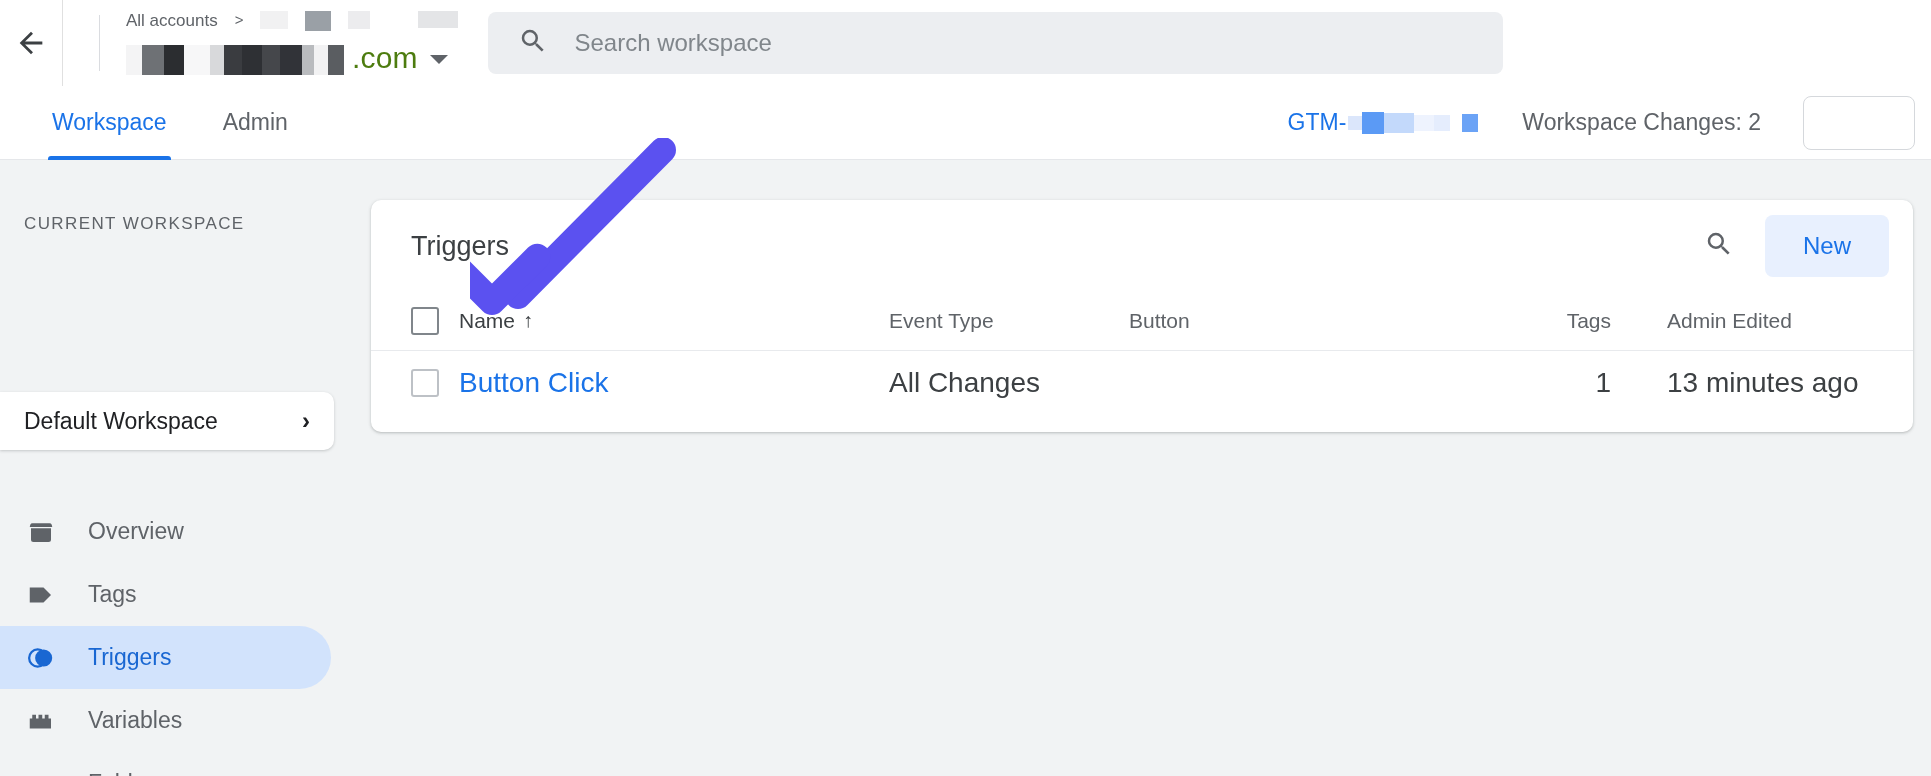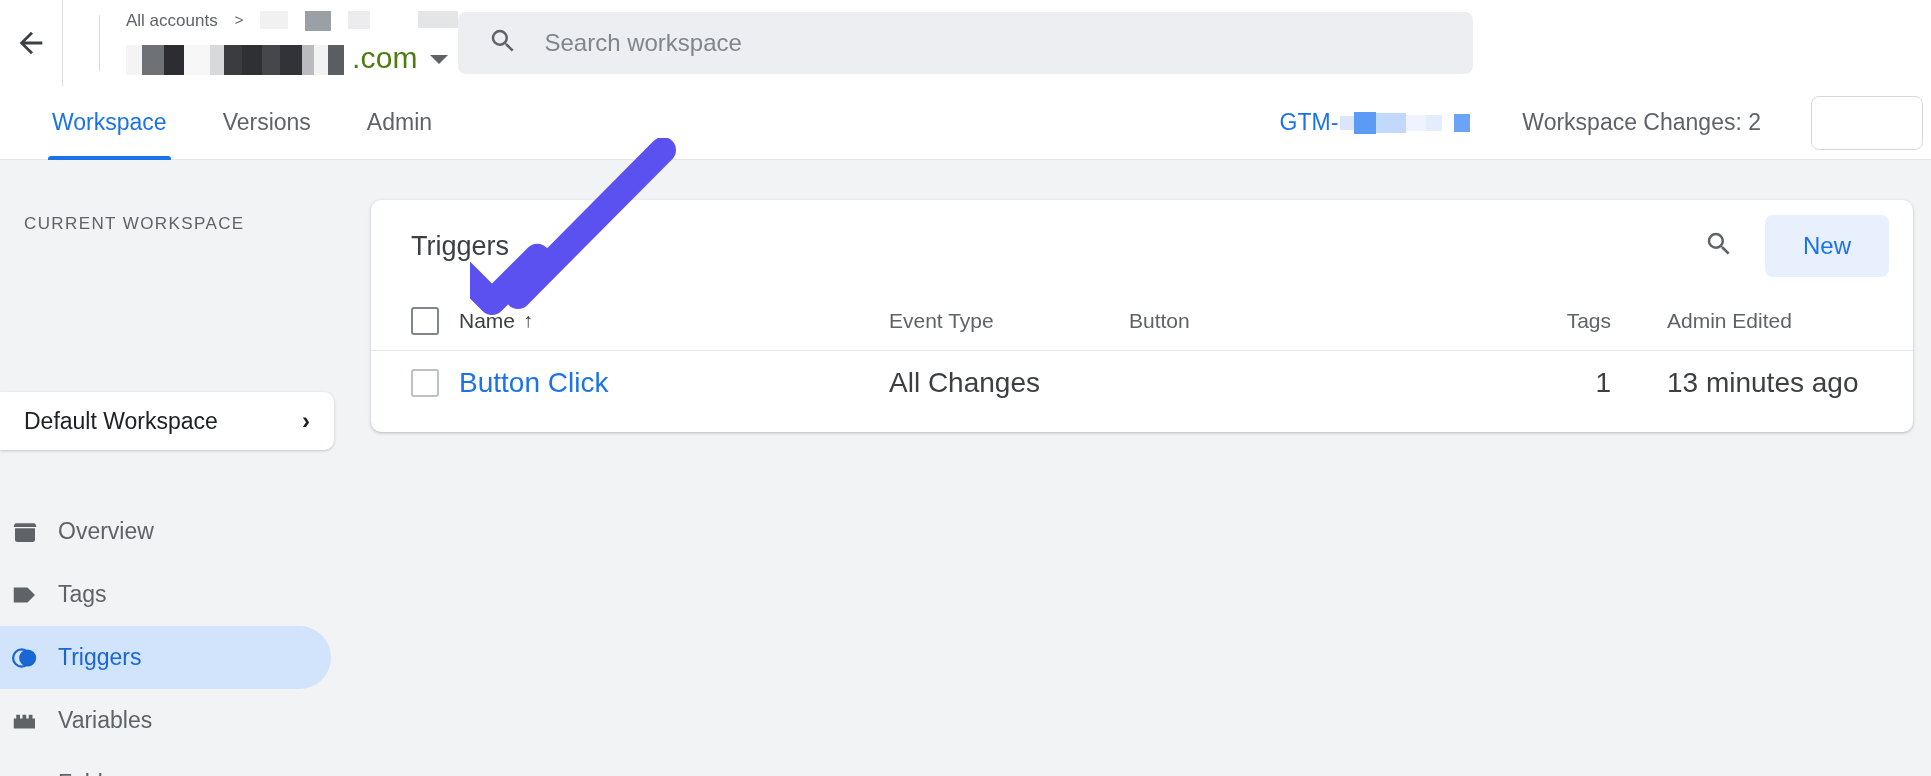--- a/index.html
+++ b/index.html
@@ -49,21 +49,21 @@
   .redact { display:inline-block; background:#cfd2d6; vertical-align: middle; }
   .rd-a { width: 28px; height: 18px; background:#f1f1f2; }
   .rd-b { width: 26px; height: 20px; background:#9aa0a6; }
   .rd-c { width: 22px; height: 18px; background:#ececee; }
   .rd-d { width: 40px; height: 17px; background:#e4e5e7; }
 
   .name-redact { display:flex; align-items:flex-end; height: 36px; }
   .nrblk { display:block; }
 
   .searchbox {
-    width: 1015px; height: 62px; background: #eceef1;
+    margin-left: 30px; width: 1015px; height: 62px; background: #eceef1;
     border-radius: 8px; display: flex; align-items: center; padding-left: 30px; gap: 26px;
     cursor: text;
   }
   .search-ph { font-size: 24px; color: #80868b; }
 
   
   .navrow {
     position: absolute; left: 0; top: 86px; width: 1931px; height: 74px;
     background: #ffffff; border-bottom: 1px solid #e5e7ea;
     display: flex; align-items: center;
@@ -72,21 +72,21 @@
   .tab {
     position: relative; height: 74px; display: flex; align-items: center; justify-content: center;
     padding: 0 28px; font-size: 23px; color: #5f6368; cursor: pointer; white-space: nowrap;
   }
   .tab.active { color: #1a73e8; }
   .tab.active::after {
     content: ""; position: absolute; left: 24px; right: 24px; bottom: 0; height: 4px;
     background: #1a73e8; border-radius: 3px 3px 0 0;
   }
   .navright {
-    margin-left: auto; display: flex; align-items: center; gap: 12px; padding-right: 8px; height: 74px;
+    margin-left: auto; display: flex; align-items: center; gap: 4px; padding-right: 16px; height: 74px;
   }
   .gtm-id { font-size: 23px; color: #1a73e8; display: flex; align-items: center; cursor: pointer; }
   .gtm-id-redact { display: flex; align-items: center; gap: 0; margin-left: 2px; }
   .wschanges { font-size: 23px; color: #5f6368; margin-left: 40px; white-space: nowrap; }
   .preview-btn {
     margin-left: 38px; width: 112px; height: 54px; border: 1px solid #d5d8dc; border-radius: 8px;
     background: #fff; cursor: pointer;
   }
 
   
@@ -106,21 +106,21 @@
     box-shadow: 0 1px 3px rgba(60,64,67,.25);
     display: flex; align-items: center; justify-content: space-between;
     padding: 0 24px 0 24px; cursor: pointer;
   }
   .ws-card-label { font-size: 23px; color: #202124; font-weight: 500; }
   .ws-chev { font-size: 24px; color: #202124; font-weight: 600; line-height: 1; }
 
   .navlist { position: absolute; left: 0; top: 340px; width: 370px; }
   .navitem {
     position: relative; height: 63px; display: flex; align-items: center;
-    padding-left: 8px; gap: 16px; cursor: pointer; width: 331px;
+    padding-left: 24px; gap: 30px; cursor: pointer; width: 331px;
     border-radius: 0 32px 32px 0;
     text-align: right;
   }
   .navitem .ico { width: 34px; height: 34px; display:flex; align-items:center; justify-content:center; }
   .navitem .lbl { font-size: 23px; color: #5f6368; }
   .navitem.active { background: #d2e3fc; }
   .navitem.active .lbl { color: #1967d2; font-weight: 500; }
 
   
   .card {
@@ -227,23 +227,20 @@
       <span class="search-ph">Search workspace</span>
     </div>
   </div>
 
   <div class="navrow">
     <div class="tabs">
       <div class="tab active">
         <span>Workspace</span>
       </div>
       <div class="tab">
-        <span>Versions</span>
-      </div>
-      <div class="tab">
         <span>Admin</span>
       </div>
     </div>
 
     <div class="navright">
       <span class="gtm-id">
         <span>GTM-</span>
         <span class="gtm-id-redact">
           <span style="display:block;width:14px;height:14px;background:#dbe6fb"></span>
           <span style="display:block;width:22px;height:22px;background:#5b9af5"></span>

